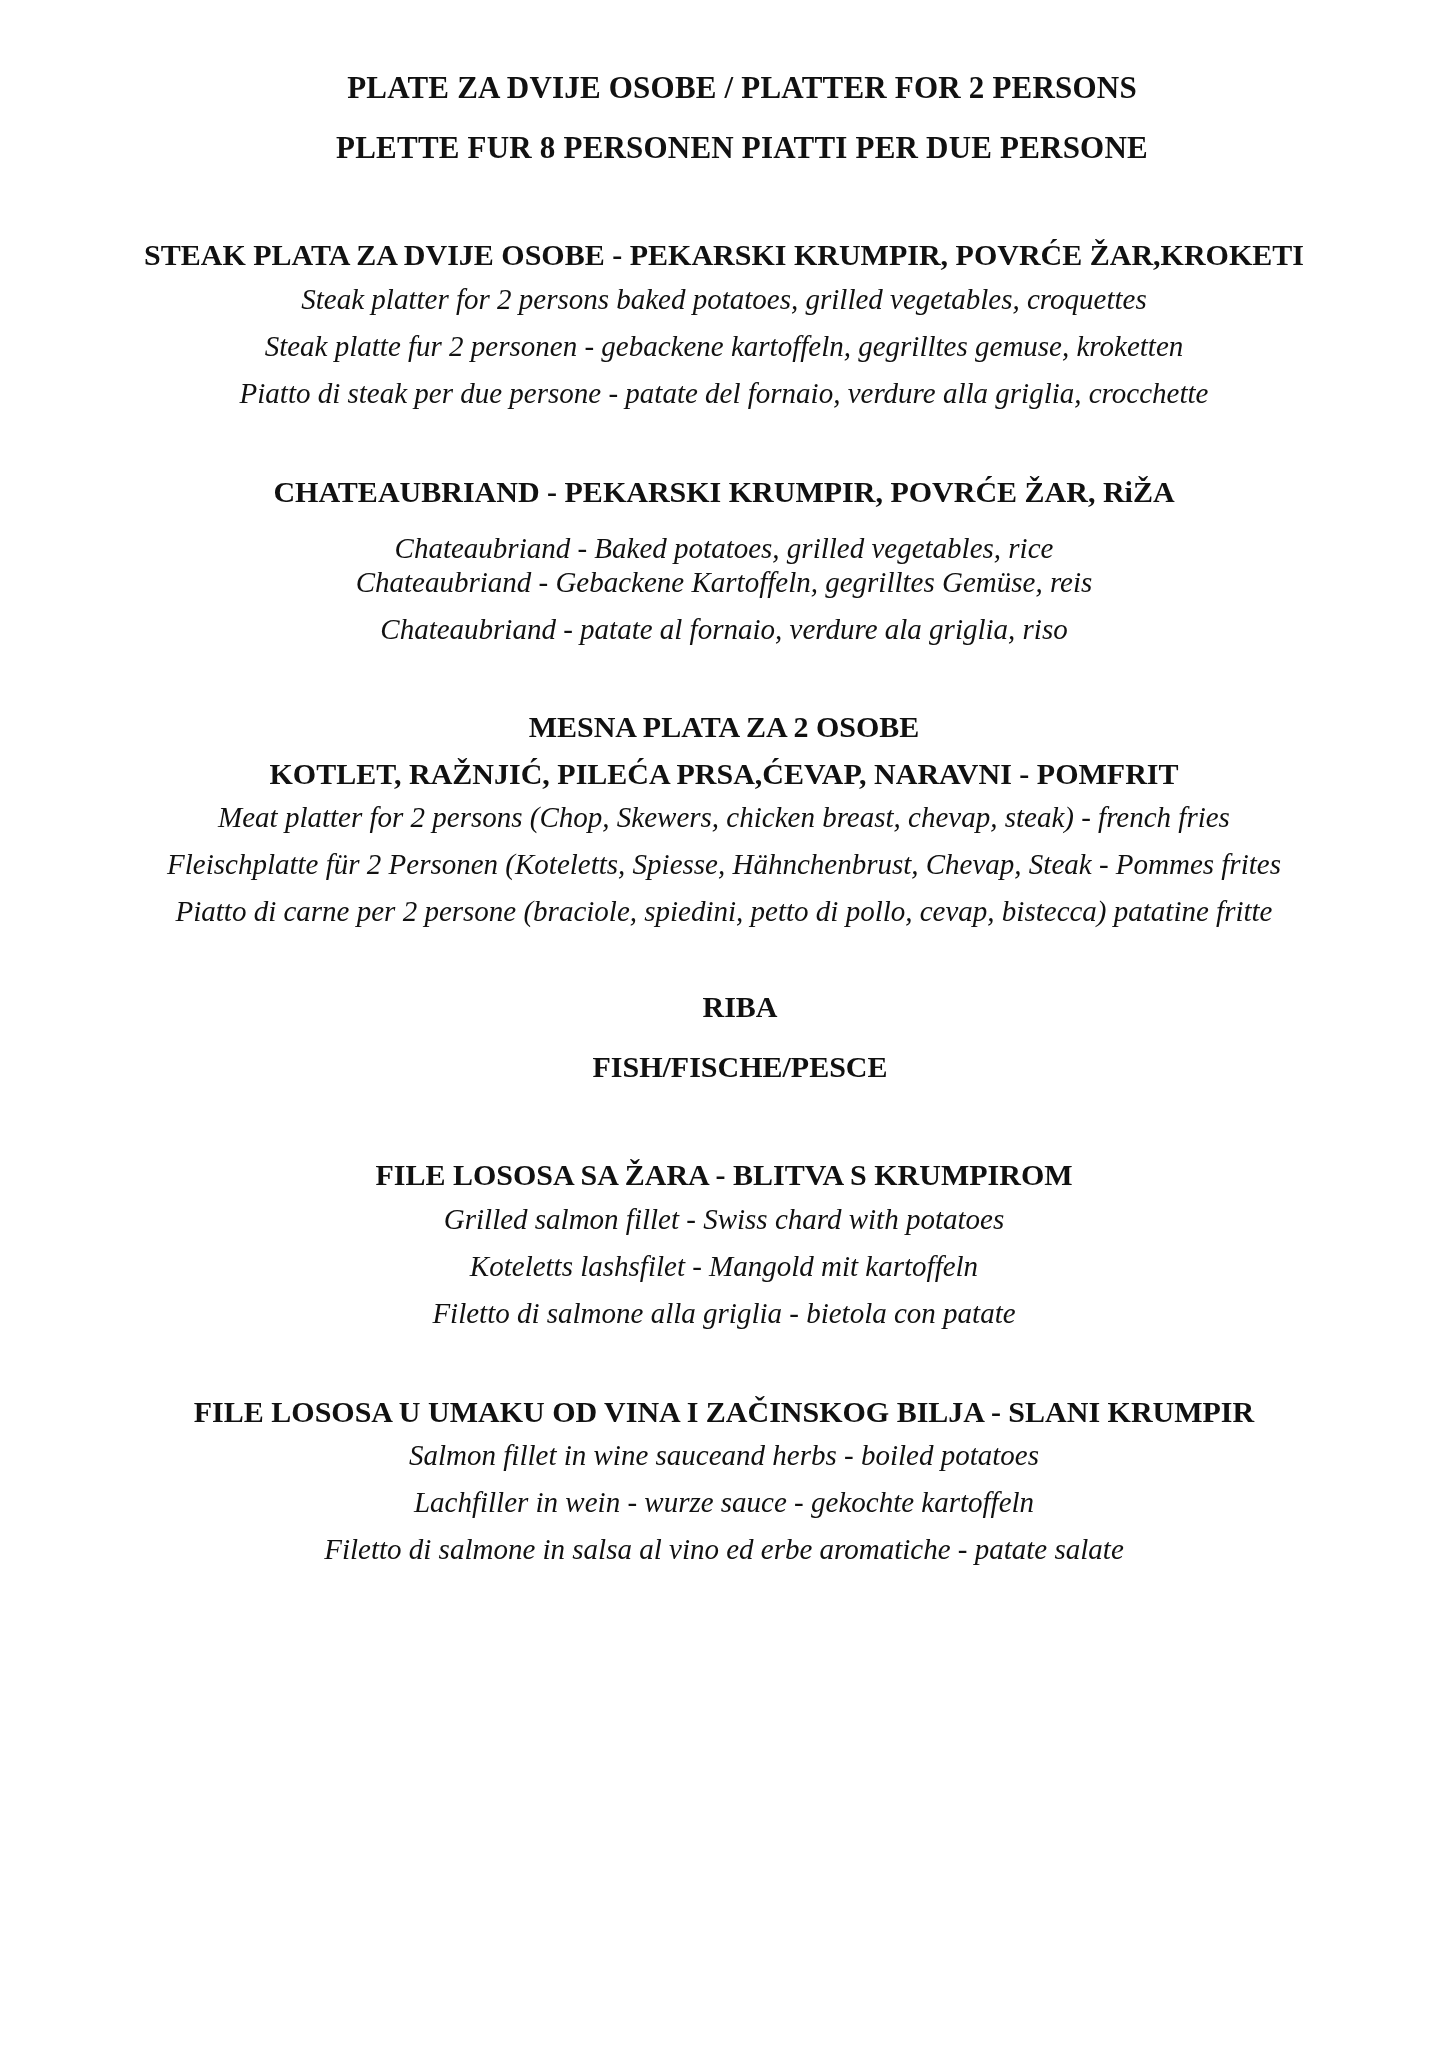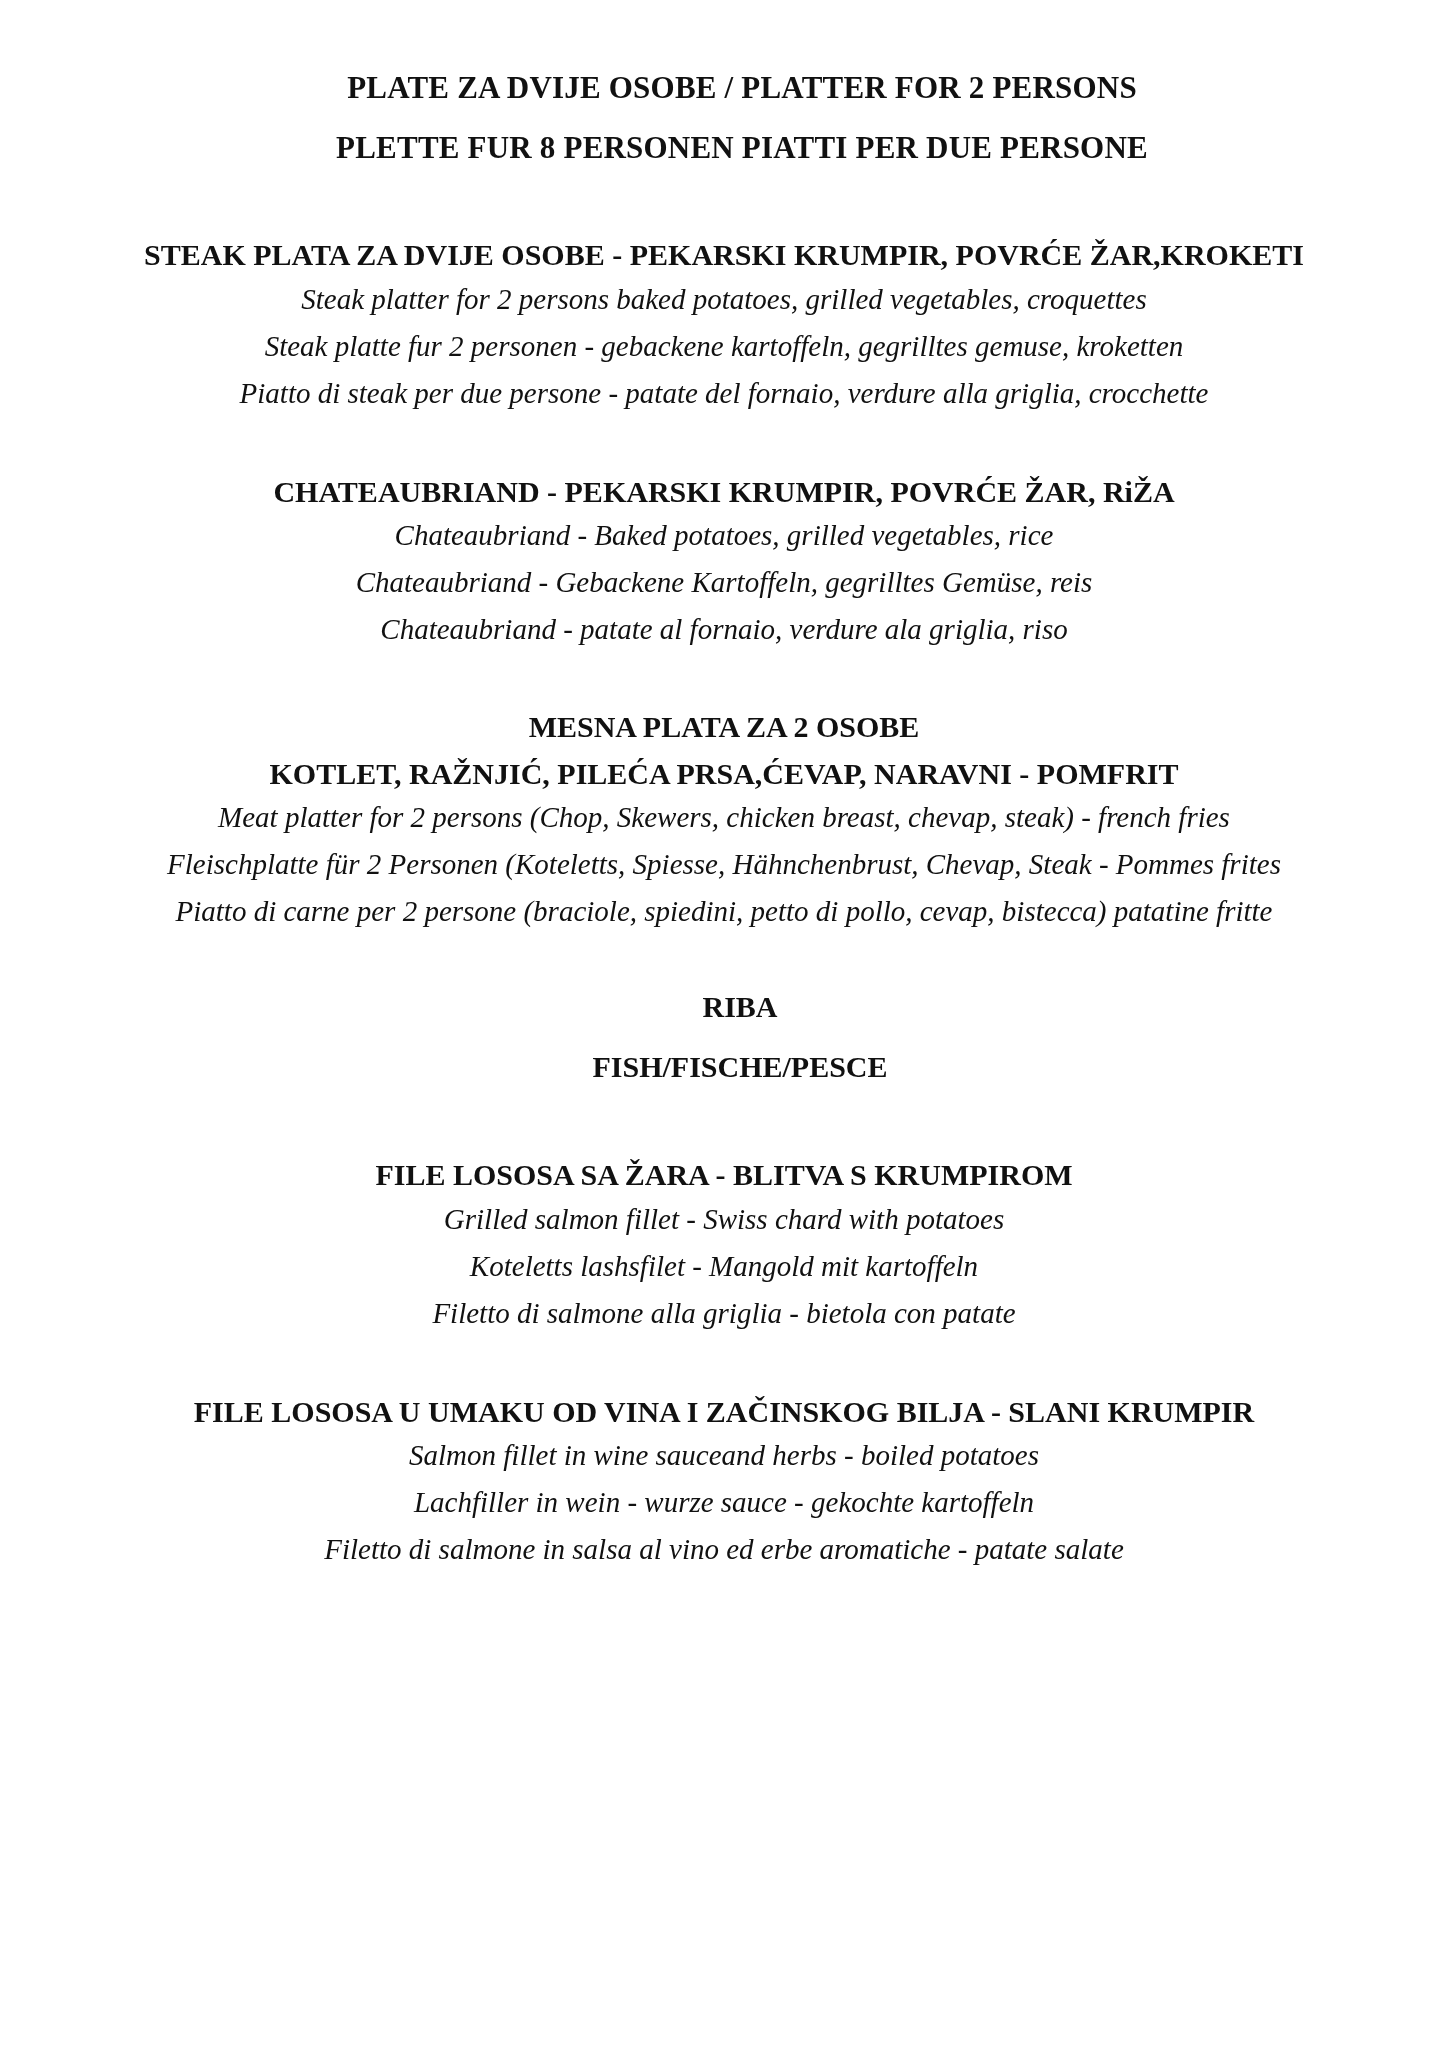--- a/index.html
+++ b/index.html
@@ -24,21 +24,21 @@
 
   <div>
     <div class="line heading" style="top:238px">STEAK PLATA ZA DVIJE OSOBE - PEKARSKI KRUMPIR, POVRĆE ŽAR,KROKETI</div>
     <div class="line sub" style="top:283px">Steak platter for 2 persons baked potatoes, grilled vegetables, croquettes</div>
     <div class="line sub" style="top:330px">Steak platte fur 2 personen - gebackene kartoffeln, gegrilltes gemuse, kroketten</div>
     <div class="line sub" style="top:377px">Piatto di steak per due persone - patate del fornaio, verdure alla griglia, crocchette</div>
   </div>
 
   <div>
     <div class="line heading" style="top:475px">CHATEAUBRIAND - PEKARSKI KRUMPIR, POVRĆE ŽAR, RiŽA</div>
-    <div class="line sub" style="top:519px">Chateaubriand - Baked potatoes, grilled vegetables, rice</div>
+    <div class="line sub" style="top:532px">Chateaubriand - Baked potatoes, grilled vegetables, rice</div>
     <div class="line sub" style="top:566px">Chateaubriand - Gebackene Kartoffeln, gegrilltes Gemüse, reis</div>
     <div class="line sub" style="top:613px">Chateaubriand - patate al fornaio, verdure ala griglia, riso</div>
   </div>
 
   <div>
     <div class="line heading" style="top:710px">MESNA PLATA ZA 2 OSOBE</div>
     <div class="line heading" style="top:757px">KOTLET, RAŽNJIĆ, PILEĆA PRSA,ĆEVAP, NARAVNI - POMFRIT</div>
     <div class="line sub" style="top:801px">Meat platter for 2 persons (Chop, Skewers, chicken breast, chevap, steak) - french fries</div>
     <div class="line sub" style="top:848px">Fleischplatte für 2 Personen (Koteletts, Spiesse, Hähnchenbrust, Chevap, Steak - Pommes frites</div>
     <div class="line sub" style="top:895px">Piatto di carne per 2 persone (braciole, spiedini, petto di pollo, cevap, bistecca) patatine fritte</div>

